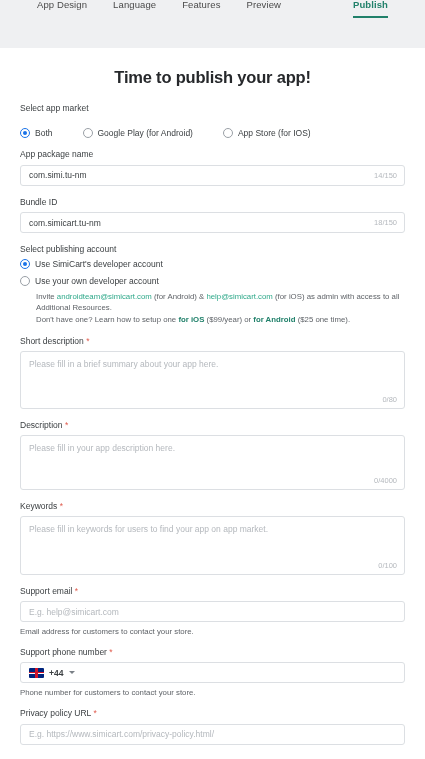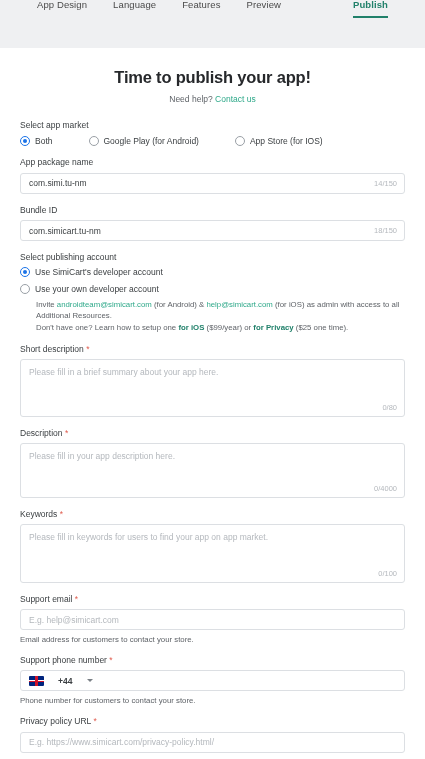--- a/index.html
+++ b/index.html
@@ -58,21 +58,21 @@
   .form { padding: 16px 20px 0; }
   .field { margin-bottom: 11px; }
   .label {
     font-size: 8.5px;
     color: #3c4043;
     margin-bottom: 5px;
     display: block;
   }
   .req { color: #e05c4e; }
 
-  .radio-row { display: flex; align-items: center; gap: 14px; margin-top: 6px; }
+  .radio-row { display: flex; align-items: center; gap: 8px; margin-top: 15px; }
   .radio-opt {
     display: flex; align-items: center; gap: 5px;
     font-size: 8.5px; color: #3c4043; cursor: pointer;
     margin-right: 22px;
   }
   .radio {
     width: 10px; height: 10px; border-radius: 50%;
     border: 1px solid #9aa0a6; background: #fff;
     flex: none; position: relative;
   }
@@ -142,21 +142,21 @@
 
   
   .phone {
     width: 100%;
     height: 21px;
     border: 1px solid #dcdfe3;
     border-radius: 3px;
     display: flex;
     align-items: center;
     padding: 0 8px;
-    gap: 14px;
+    gap: 5px;
     cursor: pointer;
     background: #fff;
   }
   .flag {
     width: 15px; height: 10px; flex: none;
     border-radius: 1px;
     position: relative; overflow: hidden;
     background: #00247d;
   }
   .flag::before {
@@ -188,24 +188,20 @@
     <div class="tab">App Design</div>
     <div class="tab">Language</div>
     <div class="tab">Features</div>
     <div class="tab">Preview</div>
     <div class="tab active">Publish</div>
   </div>
 </div>
 
 <div class="page-head">
   <div class="page-title">Time to publish your app!</div>
-  <div class="need-help">
-    <span>Need help?</span>
-    <span class="link">Contact us</span>
-  </div>
 </div>
 
 <div class="form">
 
   <div class="field">
     <span class="label">Select app market</span>
     <div class="radio-row">
       <label class="radio-opt">
         <span class="radio checked"></span>
         <span>Both</span>
@@ -244,21 +240,21 @@
         <span class="radio checked"></span>
         <span>Use SimiCart's developer account</span>
       </label>
       <div>
         <label class="radio-opt">
           <span class="radio"></span>
           <span>Use your own developer account</span>
         </label>
         <div class="acct-note">
           <span>Invite </span><span class="link">androidteam@simicart.com</span><span> (for Android) &amp; </span><span class="link">help@simicart.com</span><span> (for iOS) as admin with access to all Additional Resources.</span><br>
-          <span>Don't have one? Learn how to setup one </span><span class="link-dark">for iOS</span><span> ($99/year) or </span><span class="link-dark">for Privacy</span><span> ($25 one time).</span>
+          <span>Don't have one? Learn how to setup one </span><span class="link-dark">for iOS</span><span> ($99/year) or </span><span class="link-dark">for Android</span><span> ($25 one time).</span>
         </div>
       </div>
     </div>
   </div>
 
   <div class="field">
     <span class="label">
       <span>Short description</span>
       <span class="req">*</span>
     </span>

